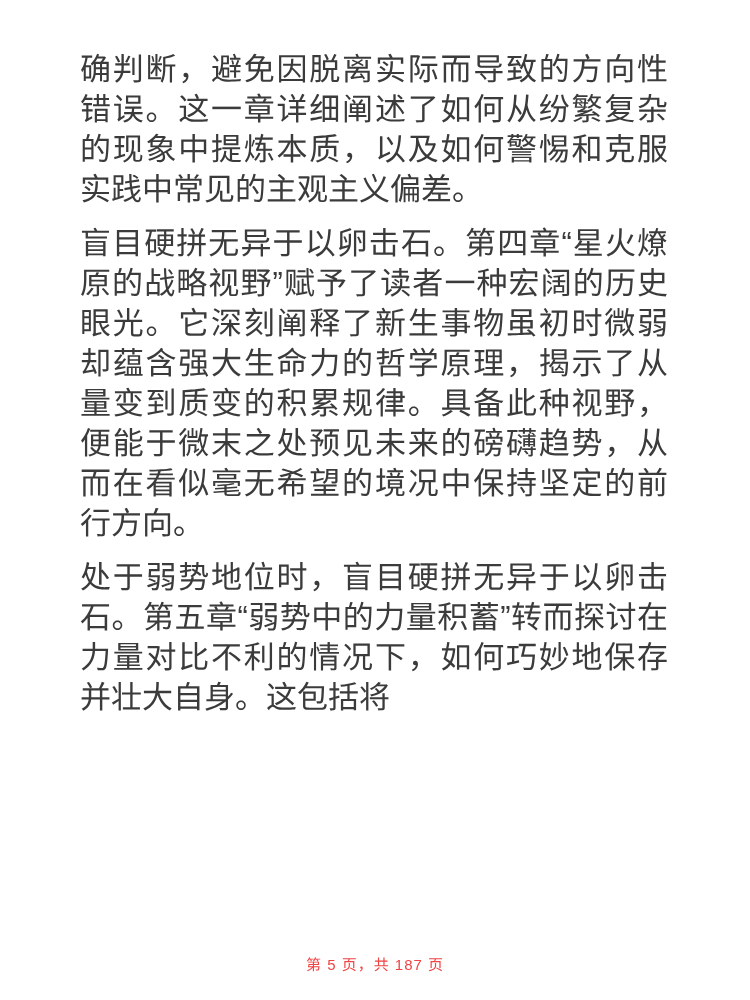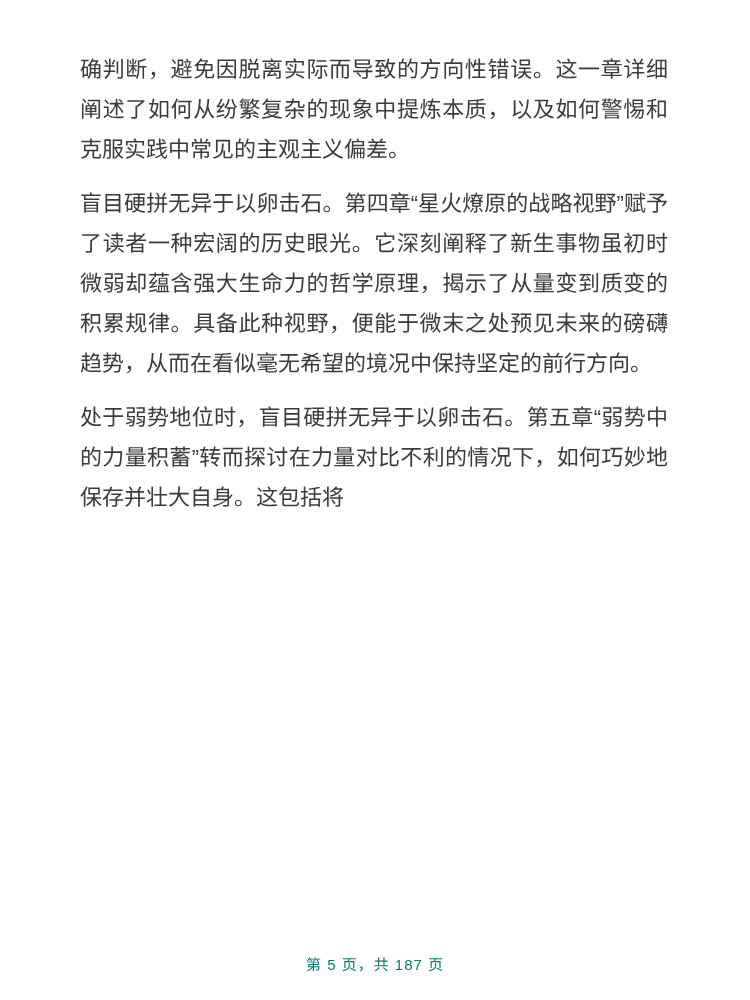--- a/index.html
+++ b/index.html
@@ -13,40 +13,40 @@
   .page {
     position: relative;
     width: 750px;
     height: 1000px;
     background: #ffffff;
   }
   .content {
     padding: 50px 82px 0 80px;
   }
   .content p {
-    font-size: 22px;
+    font-size: 31px;
     line-height: 40px;
     color: #3b3b3b;
     font-weight: 400;
     text-align: justify;
     text-justify: inter-ideograph;
     letter-spacing: 0px;
     margin: 0 0 14px 0;
     word-break: break-all;
   }
   .footer {
     position: absolute;
     left: 0;
     right: 0;
     bottom: 26px;
     text-align: center;
   }
   .footer .page-indicator {
     font-size: 15px;
-    color: #0f766e;
+    color: #ef4444;
     letter-spacing: 1px;
   }
 </style>
 </head>
 <body>
 
 <div class="page">
   <div class="content">
     <p>确判断，避免因脱离实际而导致的方向性错误。这一章详细阐述了如何从纷繁复杂的现象中提炼本质，以及如何警惕和克服实践中常见的主观主义偏差。</p>
     <p>盲目硬拼无异于以卵击石。第四章“星火燎原的战略视野”赋予了读者一种宏阔的历史眼光。它深刻阐释了新生事物虽初时微弱却蕴含强大生命力的哲学原理，揭示了从量变到质变的积累规律。具备此种视野，便能于微末之处预见未来的磅礴趋势，从而在看似毫无希望的境况中保持坚定的前行方向。</p>

